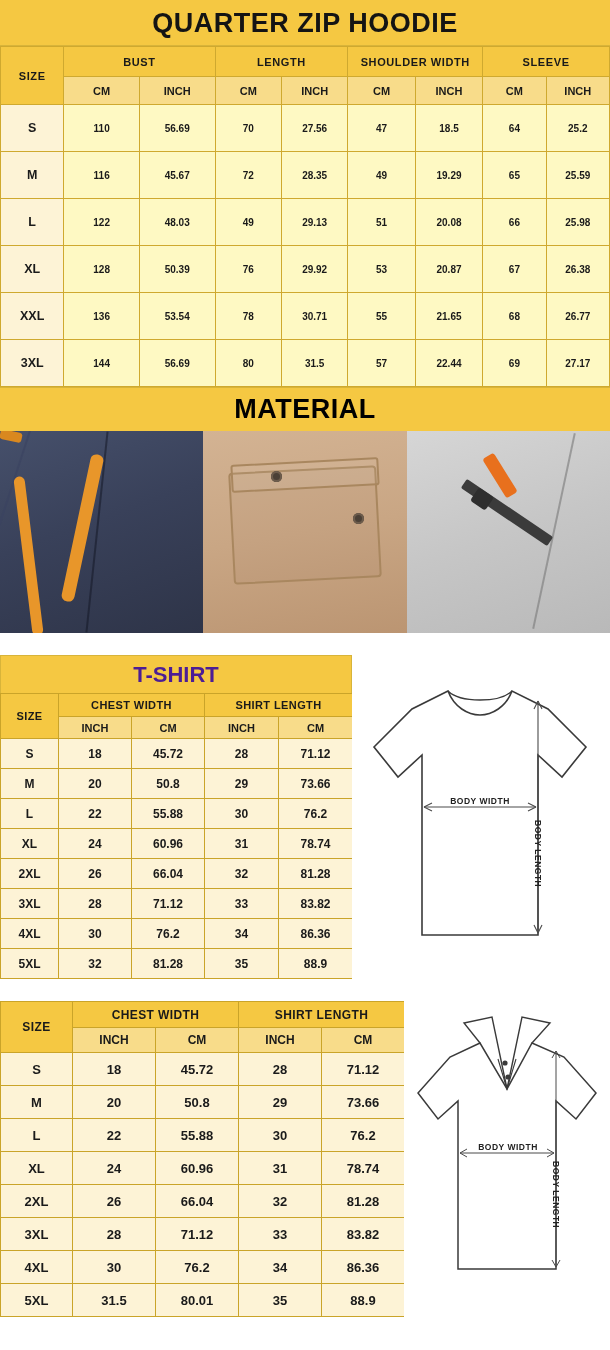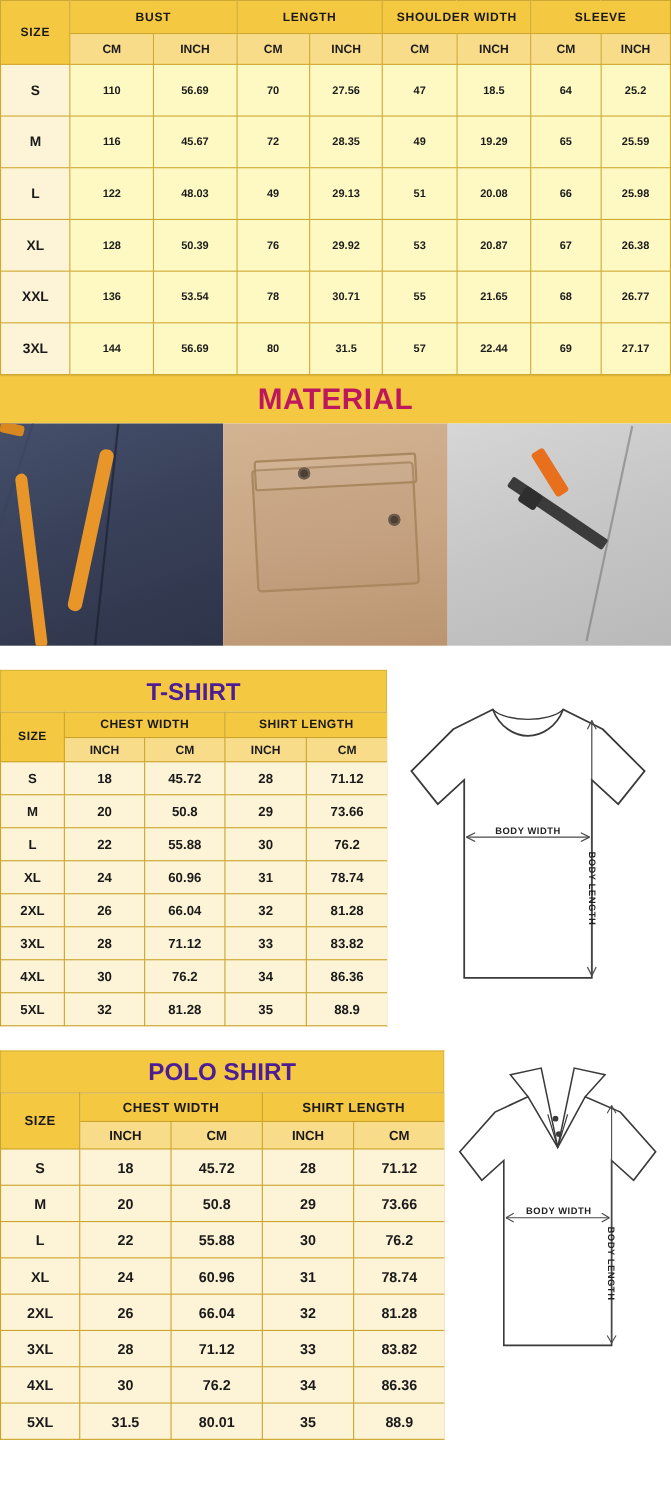--- a/index.html
+++ b/index.html
@@ -68,21 +68,21 @@
     font-size: 12.5px;
   }
 
   
   .material-title {
     background: #f5c842;
     text-align: center;
     font-size: 27px;
     font-weight: bold;
     letter-spacing: 0.5px;
-    color: #be185d;
+    color: #000000;
     padding: 6px 0 6px 0;
     border-top: 1px solid #d8b43a;
   }
   .material-row {
     display: flex;
     width: 100%;
     height: 202px;
   }
   .material-cell {
     flex: 1 1 0;
@@ -225,20 +225,21 @@
     fill: #222;
     letter-spacing: .5px;
   }
   svg { display: block; }
 </style>
 </head>
 <body>
 
 <div class="page">
 
+  <div class="hoodie-title">QUARTER ZIP HOODIE</div>
 
   <table class="hoodie-table">
     <colgroup>
       <col style="width:62px">
       <col style="width:74px">
         <col style="width:74px">
       <col style="width:65px">
         <col style="width:65px">
       <col style="width:66px">
         <col style="width:66px">
@@ -459,21 +460,20 @@
         <text class="fig-label" x="128" y="149" text-anchor="middle">BODY WIDTH</text>
         <text class="fig-label" x="183" y="165" text-anchor="start" transform="rotate(90 183 165)">BODY LENGTH</text>
       </svg>
     </div>
   </div>
 
   <div class="gapbar"></div>
 
   <div class="block">
     <div class="block-left" style="width:404px;">
-      <div class="block-title">POLO SHIRT</div>
       <table class="shirt-table polo-table">
         <colgroup>
           <col style="width:72px">
           <col style="width:83px">
             <col style="width:83px">
           <col style="width:83px">
             <col style="width:83px">
         </colgroup>
         <tbody>
           <tr class="r-head">

